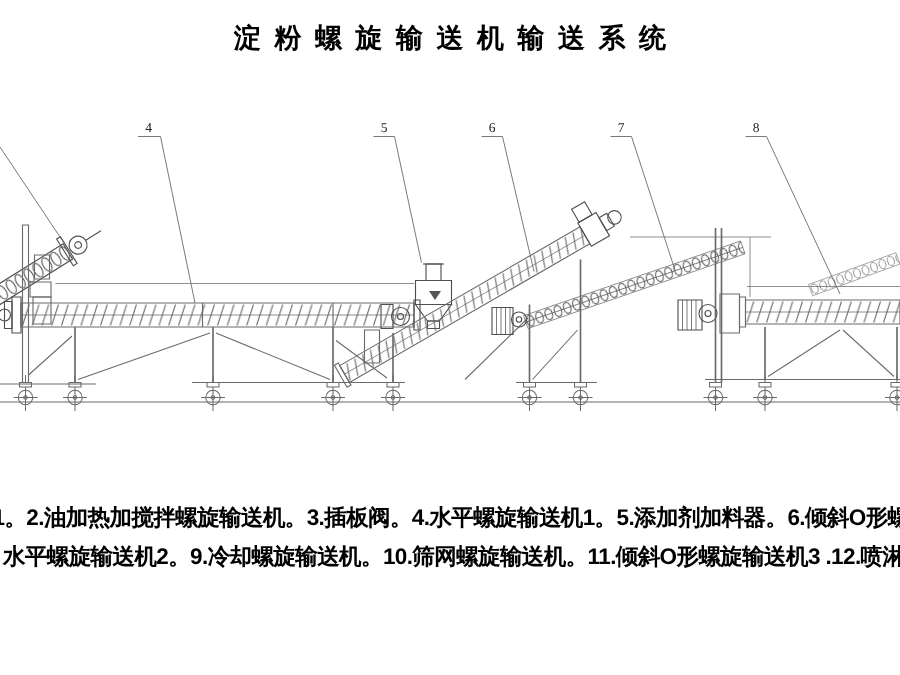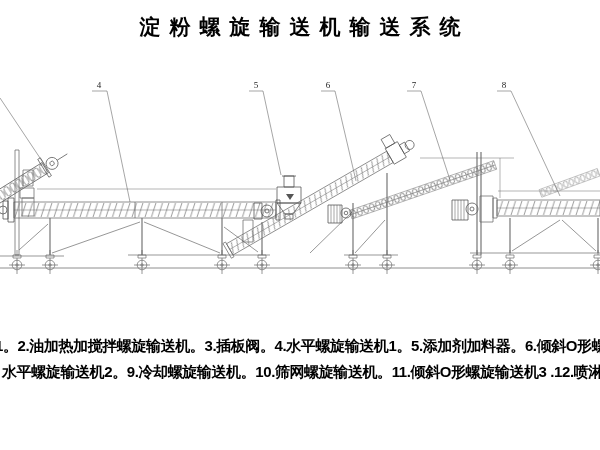--- a/index.html
+++ b/index.html
@@ -5,21 +5,21 @@
   html,body{margin:0;padding:0;}
   body{
     width:600px;height:450px;position:relative;overflow:hidden;
     background:#ffffff;
     font-family:"Liberation Sans","DejaVu Sans",sans-serif;
   }
   .page-title{
     position:absolute;top:13px;left:0;width:600px;
     text-align:center;
     font-family:"Liberation Serif","DejaVu Serif",serif;
-    font-size:21px;font-weight:700;color:#000;
+    font-size:18px;font-weight:700;color:#000;
     letter-spacing:9px;text-indent:9px;
     white-space:nowrap;
   }
   .drawing{
     position:absolute;top:0;left:0;
   }
   .drawing *{vector-effect:non-scaling-stroke;}
   .captions{
     position:absolute;top:333px;left:0;width:600px;height:56px;
     overflow:hidden;color:#000;

